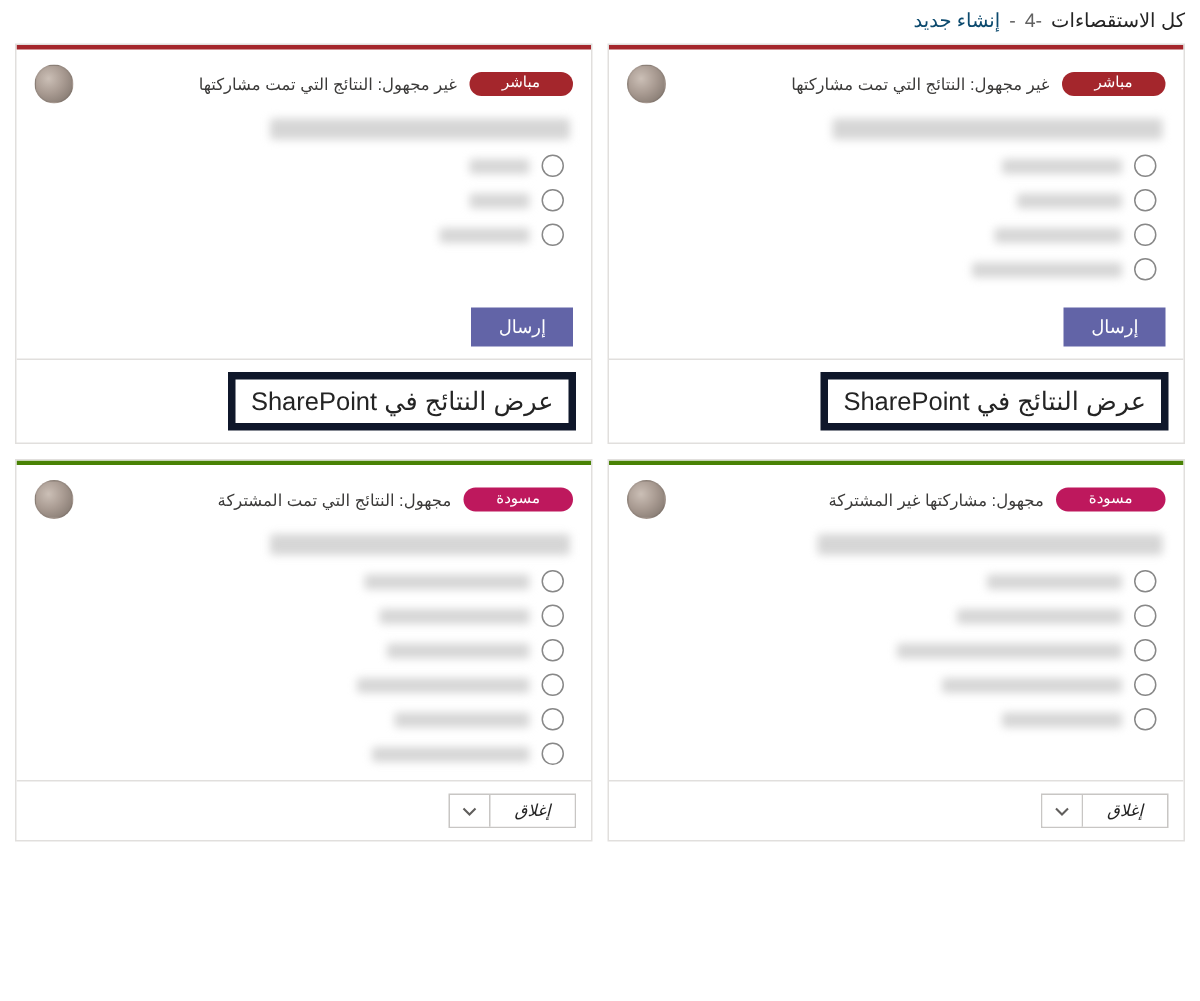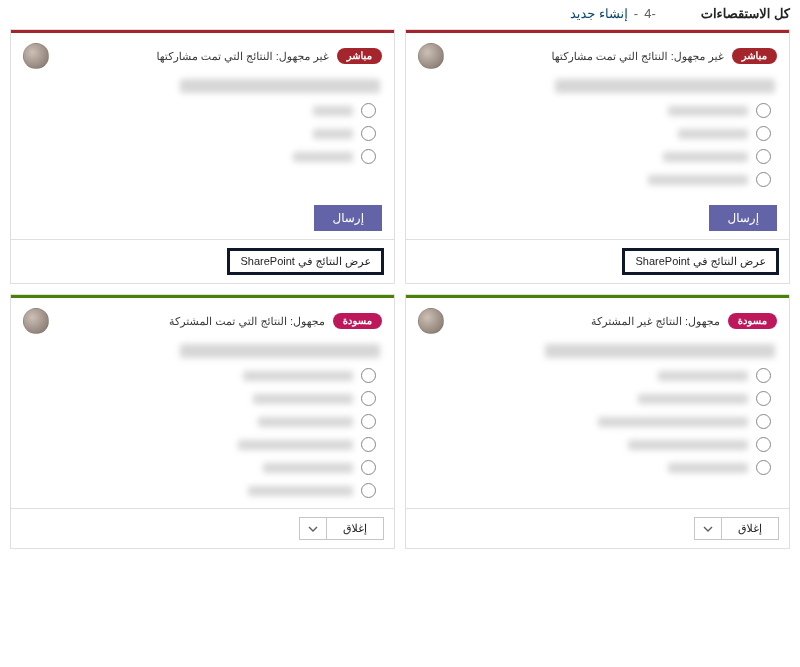--- a/index.html
+++ b/index.html
@@ -1,18 +1,18 @@
 <!DOCTYPE html>
 <html dir="rtl" lang="ar"><head>
 <meta charset="utf-8">
 <style>
   * { box-sizing: border-box; margin: 0; padding: 0; }
   html, body { width: 800px; height: 667px; font-family: "Segoe UI", Tahoma, sans-serif; background: #fff; color: #242424; font-size: 12px; }
   .header { display: flex; align-items: center; gap: 6px; padding: 6px 10px 4px 10px; font-size: 13px; }
-  .header .title { font-weight: 700; margin-left: 39px; }
+  .header .title { font-weight: 400; }
   .header .count { color: #616161; }
   .header .sep { color: #616161; }
   .header .create { color: #0c4a6e; }
   .grid { display: grid; grid-template-columns: 1fr 1fr; gap: 10px; padding: 4px 10px 10px 10px; }
   .card {
     border: 1px solid #e1dfdd;
     background: #fff;
     display: flex;
     flex-direction: column;
     position: relative;
@@ -24,25 +24,24 @@
   .card-head {
     display: flex;
     align-items: center;
     justify-content: space-between;
     padding: 10px 12px 6px 12px;
   }
   .badge-row { display: flex; align-items: center; gap: 8px; }
   .badge {
     display: inline-flex; align-items: center;
     border-radius: 10px;
-    padding: 1px 10px;
+    padding: 1px 22px;
     font-size: 10px;
     color: #fff;
     line-height: 14px;
-    font-weight: bold;
   }
   .badge.red { background: #a4262c; }
   .badge.green { background: #be185d; }
   .status-text { font-size: 11px; color: #3b3a39; margin-left: 34px; }
   .avatar {
     width: 26px; height: 26px; border-radius: 50%;
     background: radial-gradient(circle at 35% 35%, #cbbfb6 0%, #a99b92 45%, #7a6f67 100%);
     filter: blur(0.4px);
     border: 1px solid rgba(0,0,0,0.05);
   }
@@ -67,30 +66,30 @@
   .btn-primary {
     background: #6264a7; color: #fff; border: none;
     font-size: 12px; padding: 6px 18px; cursor: pointer;
   }
   .card-footer {
     border-top: 1px solid #e1dfdd;
     padding: 8px 10px;
     display: flex;
   }
   .btn-outline {
-    background: #fff; color: #242424; border: 3px solid #0f172a;
-    font-size: 11px; padding: 4px 10px; cursor: pointer;
+    background: #fff; color: #242424; border: 5px solid #0f172a;
+    font-size: 17px; padding: 4px 10px; cursor: pointer;
   }
   .btn-split {
     display: inline-flex; border: 1px solid #c8c6c4; background: #fff;
   }
   .btn-split .seg {
     font-size: 11px; padding: 4px 16px; cursor: pointer;
     display: flex; align-items: center; justify-content: center;
-    background: #fff; color: #242424;
+    background: #fff; color: #242424; font-style: italic;
   }
   .btn-split .divider { width: 1px; background: #c8c6c4; }
   .btn-split .chev { padding: 4px 8px; }
   .chev svg { width: 10px; height: 10px; display: block; }
 </style>
 </head>
 <body>
 
 <div class="header">
   <span class="title">كل الاستقصاءات</span>
@@ -164,21 +163,21 @@
       <div class="card-actions"><button class="btn-primary">إرسال</button></div>
       <div class="card-footer">
         <button class="btn-outline">عرض النتائج في SharePoint</button>
       </div>
     </div>
     <div class="card">
       <div class="topbar green"></div>
       <div class="card-head">
         <div class="badge-row">
           <span class="badge green">مسودة</span>
-          <span class="status-text">مجهول: النتائج غير المشتركة</span>
+          <span class="status-text">مجهول: مشاركتها غير المشتركة</span>
         </div>
         <div class="avatar"></div>
       </div>
       <div class="card-body">
         <div class="q-title" style="width: 230px;"></div>
         <div class="options">
           <div class="opt">
             <span class="radio"></span>
             <span class="opt-label" style="width: 90px;"></span>
           </div>

